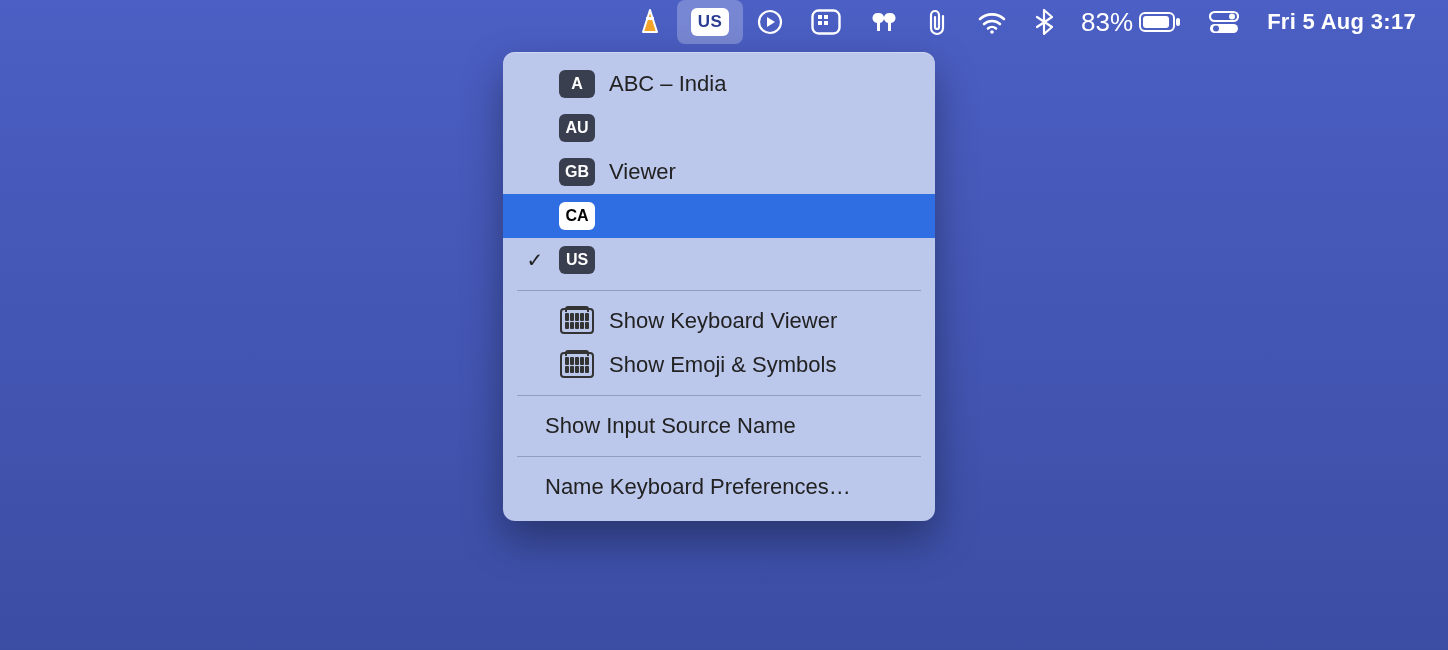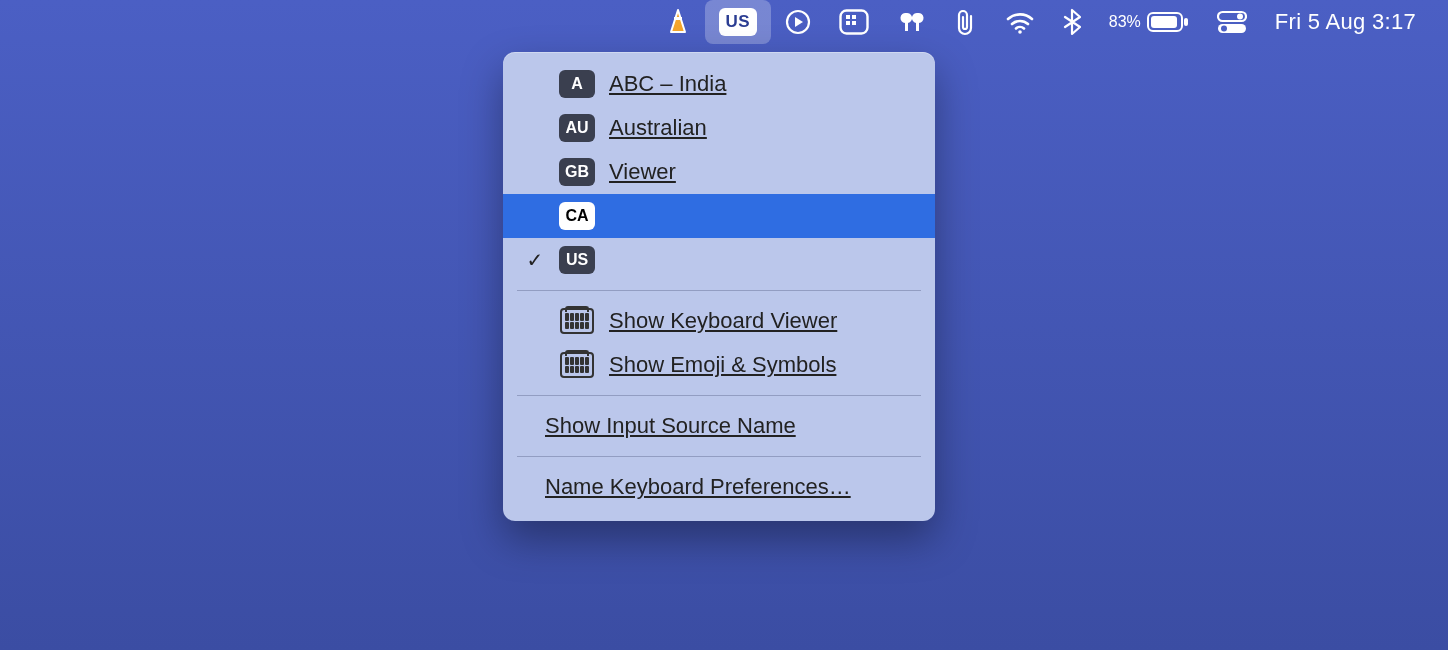--- a/index.html
+++ b/index.html
@@ -48,25 +48,25 @@
     font-weight: 700;
     font-size: 17px;
     display: flex;
     align-items: center;
     justify-content: center;
     letter-spacing: 0.5px;
   }
 
   .clock {
     font-size: 22px;
-    font-weight: 400;
+    font-weight: 700;
     letter-spacing: 0.3px;
   }
   .batt-wrap { display:flex; align-items:center; gap:6px; }
-  .batt-pct { font-size:16px; font-weight:500;text-align:center; }
+  .batt-pct { font-size:26px; font-weight:500;text-align:center; }
 
   
   .dropdown {
     position: absolute;
     top: 52px;
     left: 503px;
     width: 432px;
     background: #bbc7eb;
     border-radius: 12px;
     box-shadow: 0 18px 40px rgba(0,0,0,0.35), 0 1px 0 rgba(255,255,255,0.3) inset;
@@ -101,21 +101,21 @@
   .dropdown .row.highlight {
     background: #2f6de2;
     color: #fff;
   }
   .dropdown .sep {
     height: 1px;
     margin: 8px 14px;
     background: rgba(40,50,90,0.28);
   }
   .dropdown .row.simple { padding-left: 42px; }
-  .dropdown .row .label { flex: 1; text-decoration: underline; }
+  .dropdown .row .label { flex: 1; }
 
   
   .kbd-ico {
     width: 30px; height: 22px;
     border: 2px solid #333;
     border-radius: 4px;
     position: relative;
     background: transparent;
     display: inline-block;
   }
@@ -235,21 +235,20 @@
 <div class="dropdown">
   <div id="sources-list">
       <div class="row">
         <span class="check"></span>
         <span class="badge dark">A</span>
         <span class="label">ABC – India</span>
       </div>
       <div class="row">
         <span class="check"></span>
         <span class="badge dark">AU</span>
-        <span class="label">Australian</span>
       </div>
       <div class="row">
         <span class="check"></span>
         <span class="badge dark">GB</span>
         <span class="label">Viewer</span>
       </div>
       <div class="row highlight">
         <span class="check"></span>
         <span class="badge white">CA</span>
       </div>

